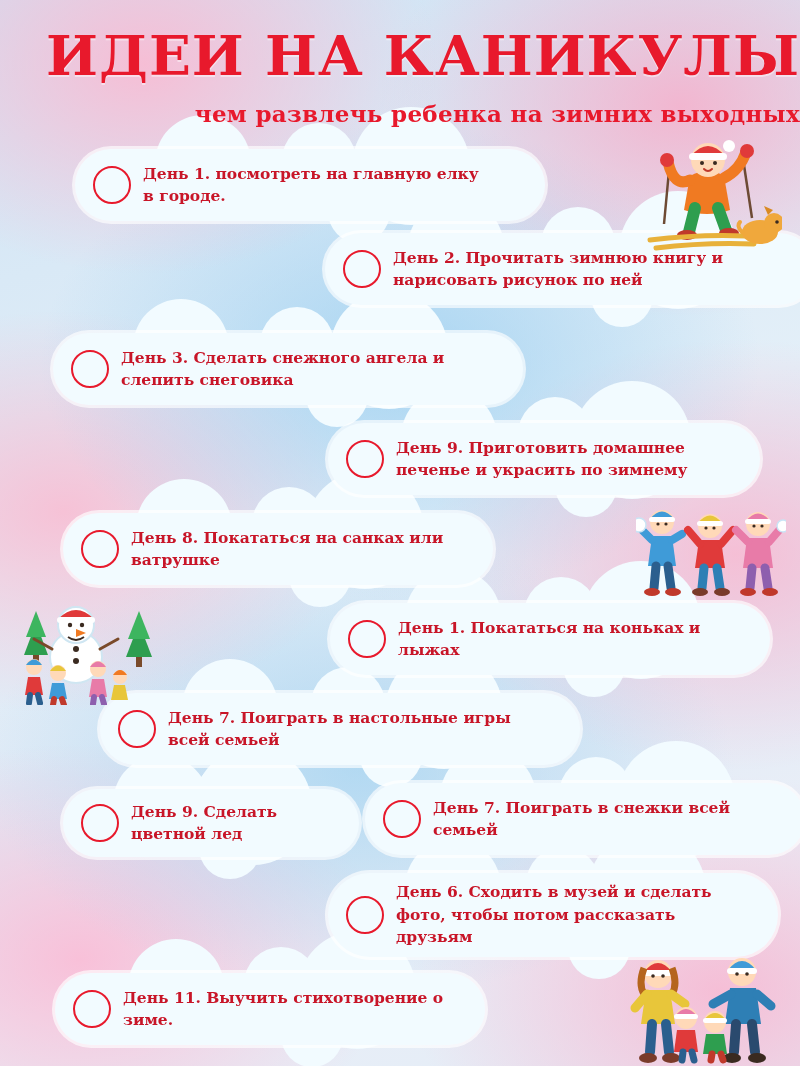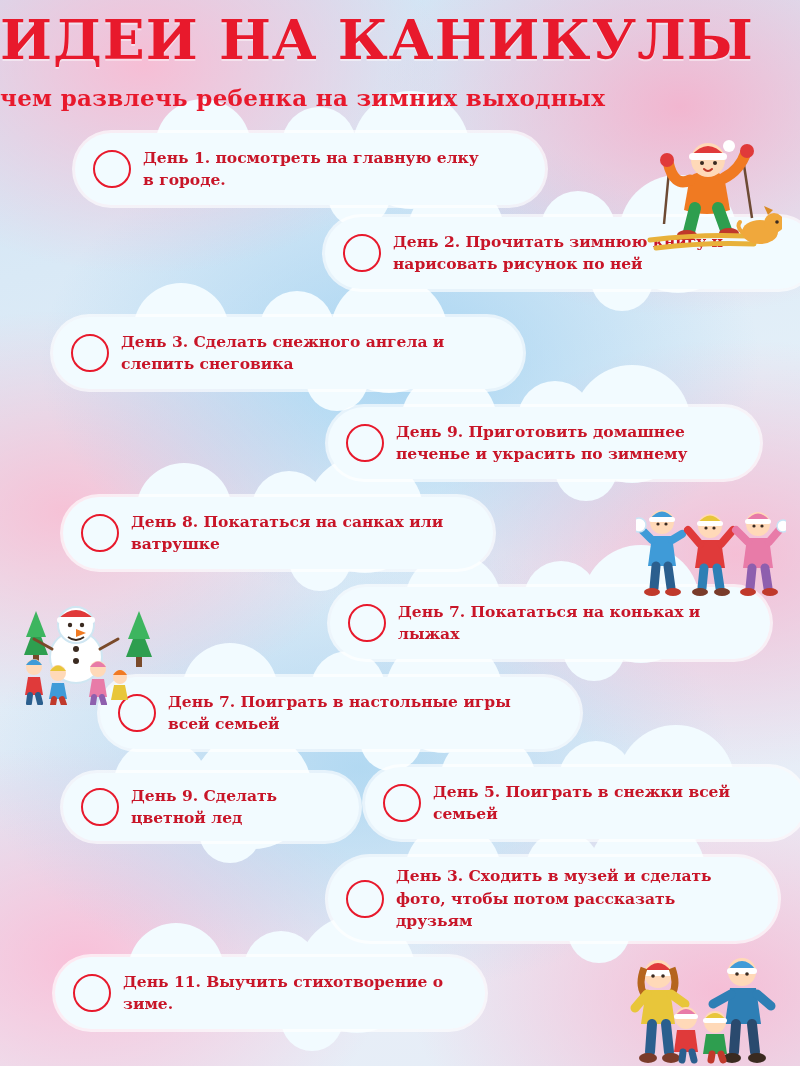--- a/index.html
+++ b/index.html
@@ -19,22 +19,22 @@
       radial-gradient(ellipse 430px 300px at 92% 52%, rgba(255,170,198,0.68), rgba(255,170,198,0) 72%),
       radial-gradient(ellipse 520px 320px at 45% 72%, rgba(160,210,240,0.72), rgba(160,210,240,0) 72%),
       radial-gradient(ellipse 430px 300px at 10% 90%, rgba(255,175,205,0.72), rgba(255,175,205,0) 72%),
       radial-gradient(ellipse 430px 300px at 90% 93%, rgba(252,170,200,0.70), rgba(252,170,200,0) 72%),
       linear-gradient(165deg, #cfe3f4 0%, #d9e9f6 22%, #e3eff8 45%, #dfeaf6 62%, #e9eef7 80%, #e4edf7 100%);
   }
 
   
   .header {
     position: relative;
-    padding-top: 12px;
-    text-align: left;
+    padding-top: 28px;
+    text-align: right;
     z-index: 5;
   }
   .main-title {
     font-family: "DejaVu Serif", serif;
     font-weight: bold;
     font-size: 55px;
     letter-spacing: 1px;
     color: #e8192c;
     line-height: 1;
     text-shadow: 0 2px 0 rgba(255,255,255,0.45);
@@ -357,58 +357,58 @@
       <span class="cloud-text">День 8. Покататься на санках или
 ватрушке</span>
     </div>
   </div>
 
   <div class="cloud-row row-h90">
     <div class="cloud c6">
       <span class="bump3"></span>
       <span class="bump4"></span>
       <span class="circle"></span>
-      <span class="cloud-text">День 7. Покататься на коньках и
+      <span class="cloud-text">День 1. Покататься на коньках и
 лыжах</span>
     </div>
   </div>
 
   <div class="cloud-row row-h90">
     <div class="cloud c7">
       <span class="bump3"></span>
       <span class="bump4"></span>
       <span class="circle"></span>
       <span class="cloud-text">День 7. Поиграть в настольные игры
 всей семьей</span>
     </div>
   </div>
 
   <div class="cloud-row row-h90">
     <div class="cloud c8">
       <span class="bump3"></span>
       <span class="bump4"></span>
       <span class="circle"></span>
-      <span class="cloud-text">День 5. Поиграть в снежки всей
+      <span class="cloud-text">День 7. Поиграть в снежки всей
 семьей</span>
     </div>
     <div class="cloud c9">
       <span class="bump3"></span>
       <span class="bump4"></span>
       <span class="circle"></span>
       <span class="cloud-text">День 9. Сделать
 цветной лед</span>
     </div>
   </div>
 
   <div class="cloud-row row-h100">
     <div class="cloud c10">
       <span class="bump3"></span>
       <span class="bump4"></span>
       <span class="circle"></span>
-      <span class="cloud-text">День 3. Сходить в музей и сделать
+      <span class="cloud-text">День 6. Сходить в музей и сделать
 фото, чтобы потом рассказать
 друзьям</span>
     </div>
   </div>
 
   <div class="cloud-row row-h90">
     <div class="cloud c11">
       <span class="bump3"></span>
       <span class="bump4"></span>
       <span class="circle"></span>

